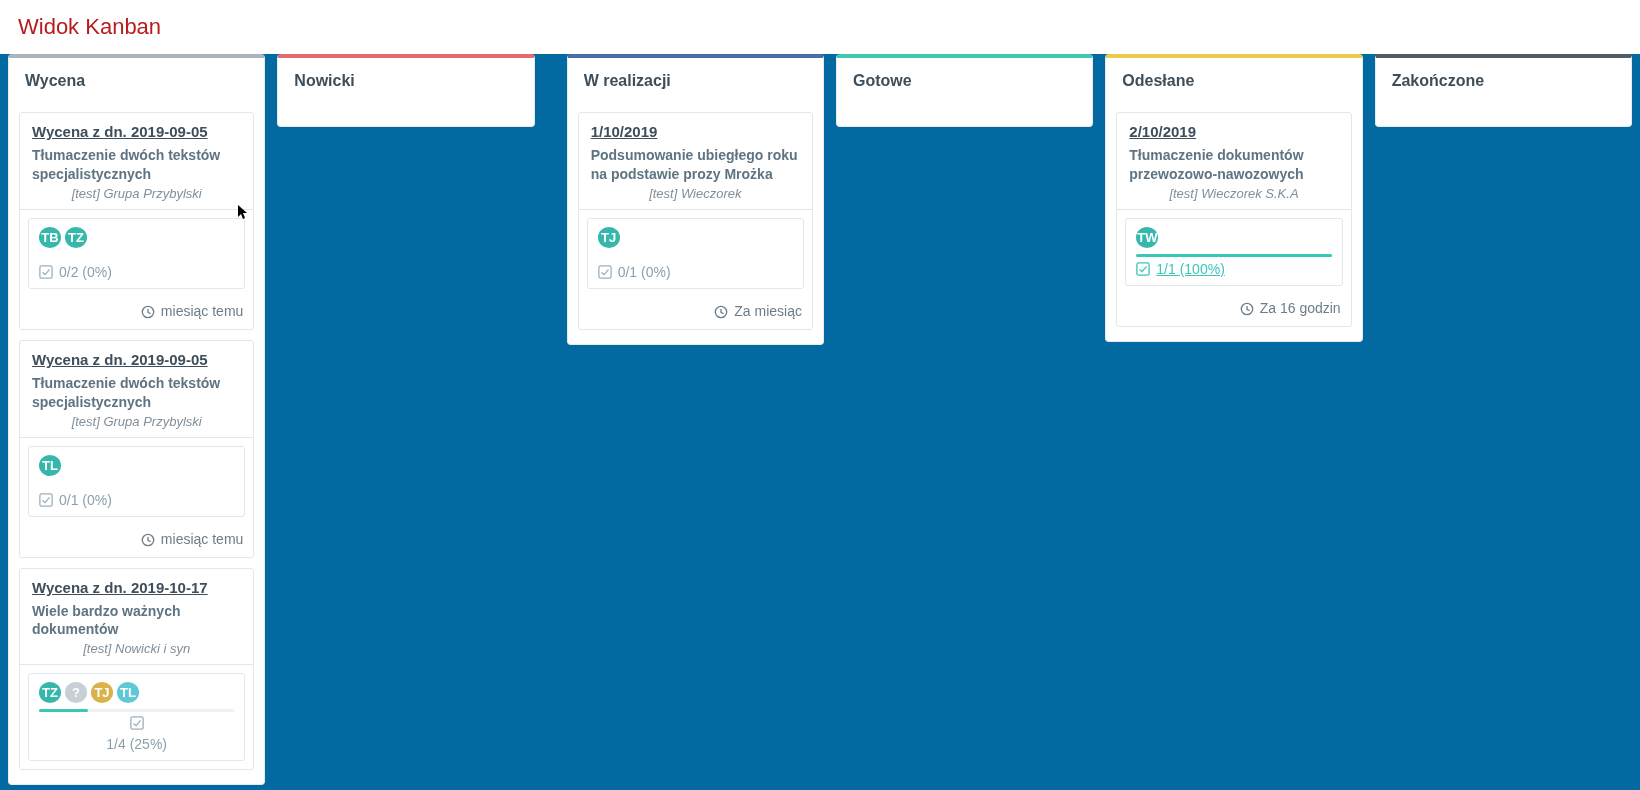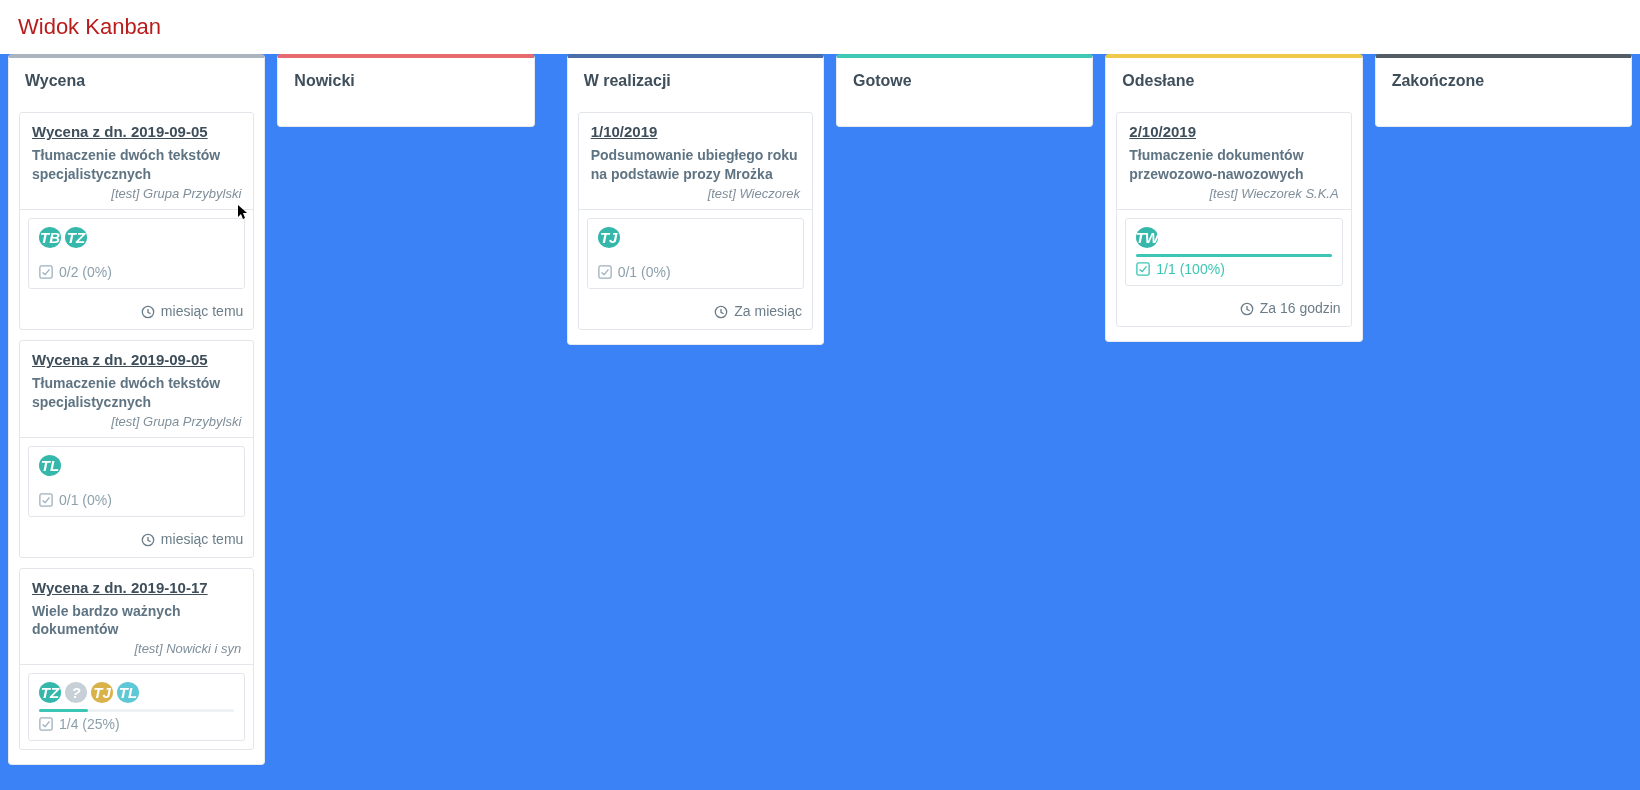--- a/index.html
+++ b/index.html
@@ -24,21 +24,21 @@
     padding:14px 18px 14px 18px;
     font-weight:400;
   }
   .board{
     display:flex;
     gap:12px;
     padding:0 8px 0 8px;
     align-items:flex-start;
     height:calc(100vh - 54px);
     overflow:hidden;
-    background:#3b82f6;
+    background:#0369a1;
   }
   .column{
     flex:1 1 0;
     min-width:0;
     background:#ffffff;
     border:1px solid var(--border);
     border-top:4px solid;
     border-radius:4px;
     padding:0 0 10px 0;
     display:flex;
@@ -80,41 +80,40 @@
   }
   .card-desc{
     color:#5f7483;
     font-weight:600;
     font-size:14px;
     line-height:1.35;
   }
   .card-client{
     font-style:italic;
     color:#7f8f9b;
-    text-align:right;
+    text-align:center;
     font-size:13px;
     margin-top:2px;
   }
   .card-mid{
     padding:8px 10px 8px 10px;
     border:1px solid var(--card-border);
     margin:8px;
     border-radius:3px;
   }
   .avatars{
     display:flex;
     gap:4px;
     margin-bottom:6px;
   }
   .avatar{
     width:22px;height:21px;border-radius:50%;
     display:flex;align-items:center;justify-content:center;
-    color:#fff;font-size:15px;font-weight:600;
+    color:#fff;font-size:13px;font-weight:600;
     flex-shrink:0;
-    font-style:italic;
   }
   .progress-track{
     height:3px;background:#eef2f5;border-radius:2px;
     margin:6px 0 4px 0;
     position:relative;
   }
   .progress-fill{
     position:absolute;left:0;top:0;bottom:0;
     background:var(--accent);
     border-radius:2px;
@@ -206,21 +205,21 @@
           <div class="card-mid">
             <div class="avatars">
               <div class="avatar" style="background: rgb(53, 184, 171);">TZ</div>
               <div class="avatar" style="background: rgb(199, 208, 215);">?</div>
               <div class="avatar" style="background: rgb(217, 178, 74);">TJ</div>
               <div class="avatar" style="background: rgb(94, 200, 214);">TL</div>
             </div>
             <div class="progress-track">
               <div class="progress-fill" style="width: 25%;"></div>
             </div>
-            <div class="progress-label" style="margin-top: 4px;">
+            <div class="progress-label" style="margin-top: 4px; flex-direction: column;">
               <span class="ico">
                 <svg viewBox="0 0 16 16" width="14" height="14" fill="none" stroke="#9db0bc" stroke-width="1.5">
     <rect x="1" y="1" width="14" height="14" rx="2"></rect>
     <path d="M4 8.5 L7 11 L12 5"></path>
                 </svg>
               </span>
               <span>1/4 (25%)</span>
             </div>
           </div>
         </div>
@@ -270,21 +269,21 @@
       <div class="card-list">
         <div class="card">
           <div class="card-top"><a class="card-title">2/10/2019</a><div class="card-desc">Tłumaczenie dokumentów przewozowo-nawozowych</div><div class="card-client">[test] Wieczorek S.K.A</div></div>
           <div class="card-mid">
             <div class="avatars">
               <div class="avatar" style="background: rgb(53, 184, 171);">TW</div>
             </div>
             <div class="progress-track">
               <div class="progress-fill" style="width: 100%;"></div>
             </div>
-            <div class="progress-label done" style="margin-top: 4px;">
+            <div class="progress-label done" style="margin-top: 4px; text-decoration: underline;">
               <span class="ico">
                 <svg viewBox="0 0 16 16" width="14" height="14" fill="none" stroke="#3bc6b5" stroke-width="1.5">
     <rect x="1" y="1" width="14" height="14" rx="2"></rect>
     <path d="M4 8.5 L7 11 L12 5"></path>
                 </svg>
               </span>
               <span>1/1 (100%)</span>
             </div>
           </div>
           <div class="card-footer">

